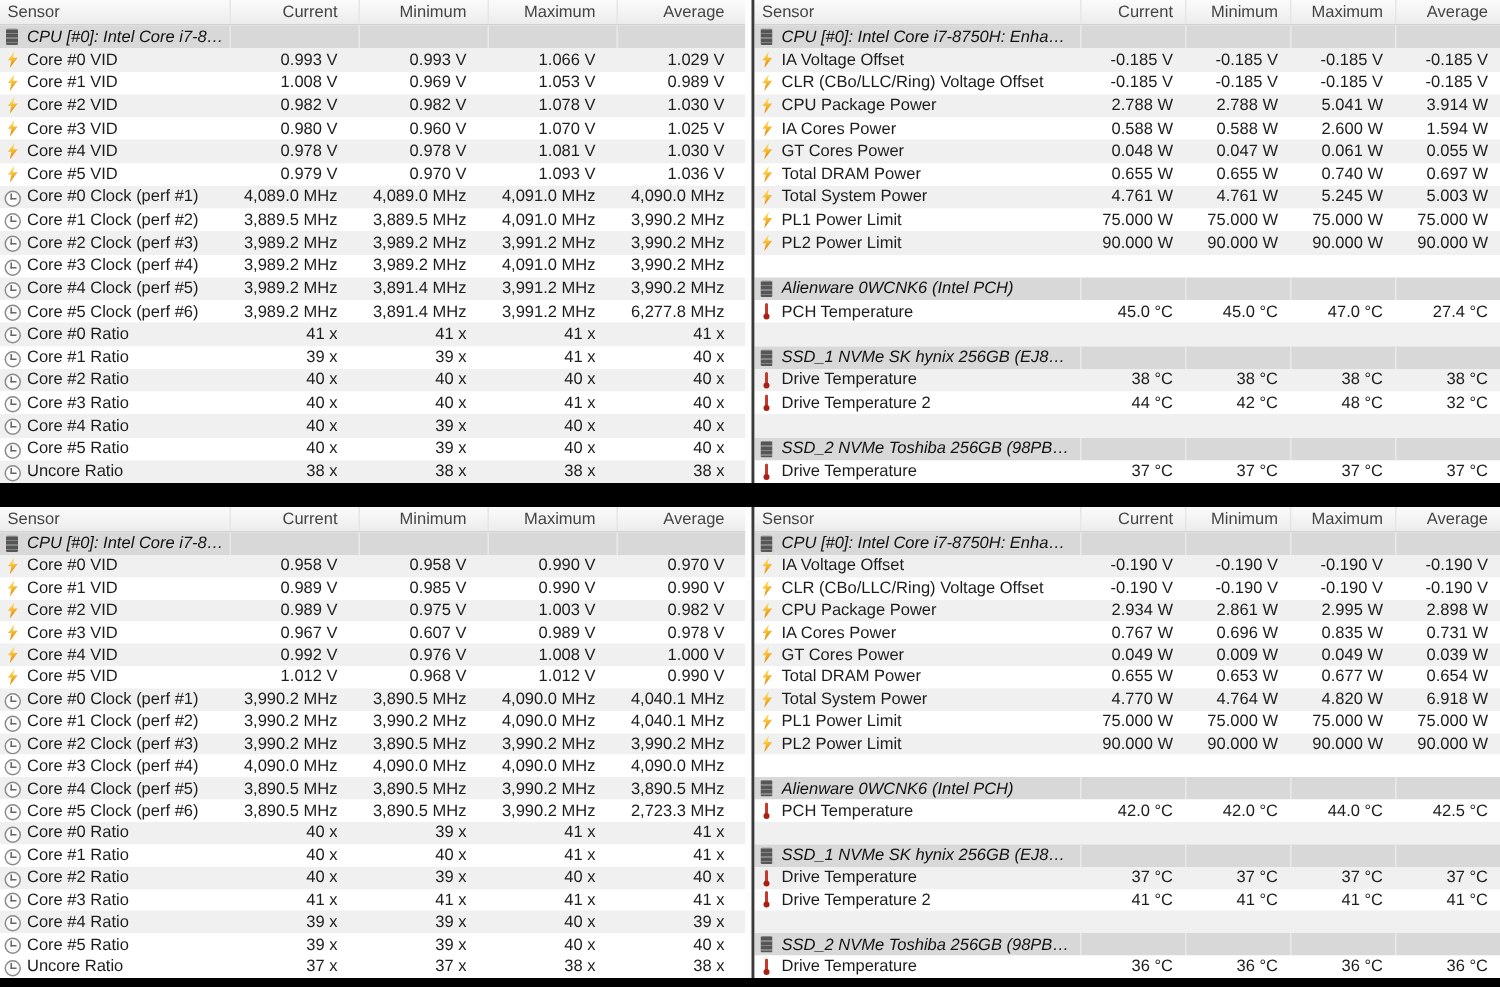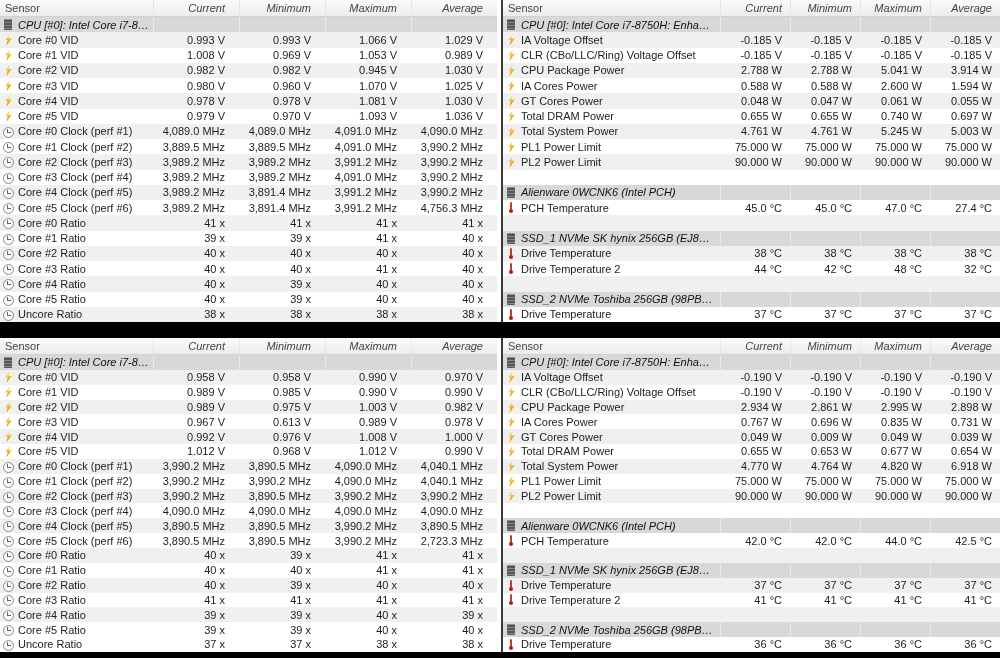--- a/index.html
+++ b/index.html
@@ -11,21 +11,21 @@
   .half-bottom { top:338px; height:314px; }
   .panel { height:100%; background:#fff; overflow:hidden; }
   .panel.left { width:497px; }
   .spacer-col { width:4px; background:#fdfdfd; }
   .panel.right { flex:1; border-left:2px solid #3a3a3a; }
 
   .hdr { display:flex; align-items:center; height:17px; background:linear-gradient(#fbfbfb,#ececec);
          border-bottom:1px solid #d2d2d2; color:#444; font-size:11px; }
   .hdr .hl { flex:1; padding-left:5px; }
   .hdr .hv { text-align:right; border-left:1px solid #e6e6e6; height:100%; display:flex;
-             align-items:center; justify-content:flex-end;font-style:italic; }
+             align-items:center; justify-content:flex-end; }
 
   .rows { width:100%; }
   .row { display:flex; align-items:center; font-size:11px; color:#1d1d1d; overflow:hidden; background:#fff; }
   .half-top .row { height:15.25px; }
   .half-bottom .row { height:14.85px; }
   .row:nth-child(even) { background:#f0f0f0; }
   .panel.right .row:nth-child(20) { background:#fff; }
   .half-bottom .panel.left .row:nth-child(20) { background:#fff; }
   .row.group { background:#d8d8d8 !important; color:#111; }
   .row.group .label { font-style:italic; }
@@ -90,21 +90,21 @@
             <span class="val">1.008 V</span>
             <span class="val">0.969 V</span>
             <span class="val">1.053 V</span>
             <span class="val">0.989 V</span>
           </div>
           <div class="row">
             <span class="icon bolt"></span>
             <span class="label">Core #2 VID</span>
             <span class="val">0.982 V</span>
             <span class="val">0.982 V</span>
-            <span class="val">0.945 V</span>
+            <span class="val">1.078 V</span>
             <span class="val">1.030 V</span>
           </div>
           <div class="row">
             <span class="icon bolt"></span>
             <span class="label">Core #3 VID</span>
             <span class="val">0.980 V</span>
             <span class="val">0.960 V</span>
             <span class="val">1.070 V</span>
             <span class="val">1.025 V</span>
           </div>
@@ -163,21 +163,21 @@
             <span class="val">3,891.4 MHz</span>
             <span class="val">3,991.2 MHz</span>
             <span class="val">3,990.2 MHz</span>
           </div>
           <div class="row">
             <span class="icon clock"></span>
             <span class="label">Core #5 Clock (perf #6)</span>
             <span class="val">3,989.2 MHz</span>
             <span class="val">3,891.4 MHz</span>
             <span class="val">3,991.2 MHz</span>
-            <span class="val">4,756.3 MHz</span>
+            <span class="val">6,277.8 MHz</span>
           </div>
           <div class="row">
             <span class="icon clock"></span>
             <span class="label">Core #0 Ratio</span>
             <span class="val">41 x</span>
             <span class="val">41 x</span>
             <span class="val">41 x</span>
             <span class="val">41 x</span>
           </div>
           <div class="row">
@@ -422,21 +422,21 @@
             <span class="label">Core #2 VID</span>
             <span class="val">0.989 V</span>
             <span class="val">0.975 V</span>
             <span class="val">1.003 V</span>
             <span class="val">0.982 V</span>
           </div>
           <div class="row">
             <span class="icon bolt"></span>
             <span class="label">Core #3 VID</span>
             <span class="val">0.967 V</span>
-            <span class="val">0.613 V</span>
+            <span class="val">0.607 V</span>
             <span class="val">0.989 V</span>
             <span class="val">0.978 V</span>
           </div>
           <div class="row">
             <span class="icon bolt"></span>
             <span class="label">Core #4 VID</span>
             <span class="val">0.992 V</span>
             <span class="val">0.976 V</span>
             <span class="val">1.008 V</span>
             <span class="val">1.000 V</span>

